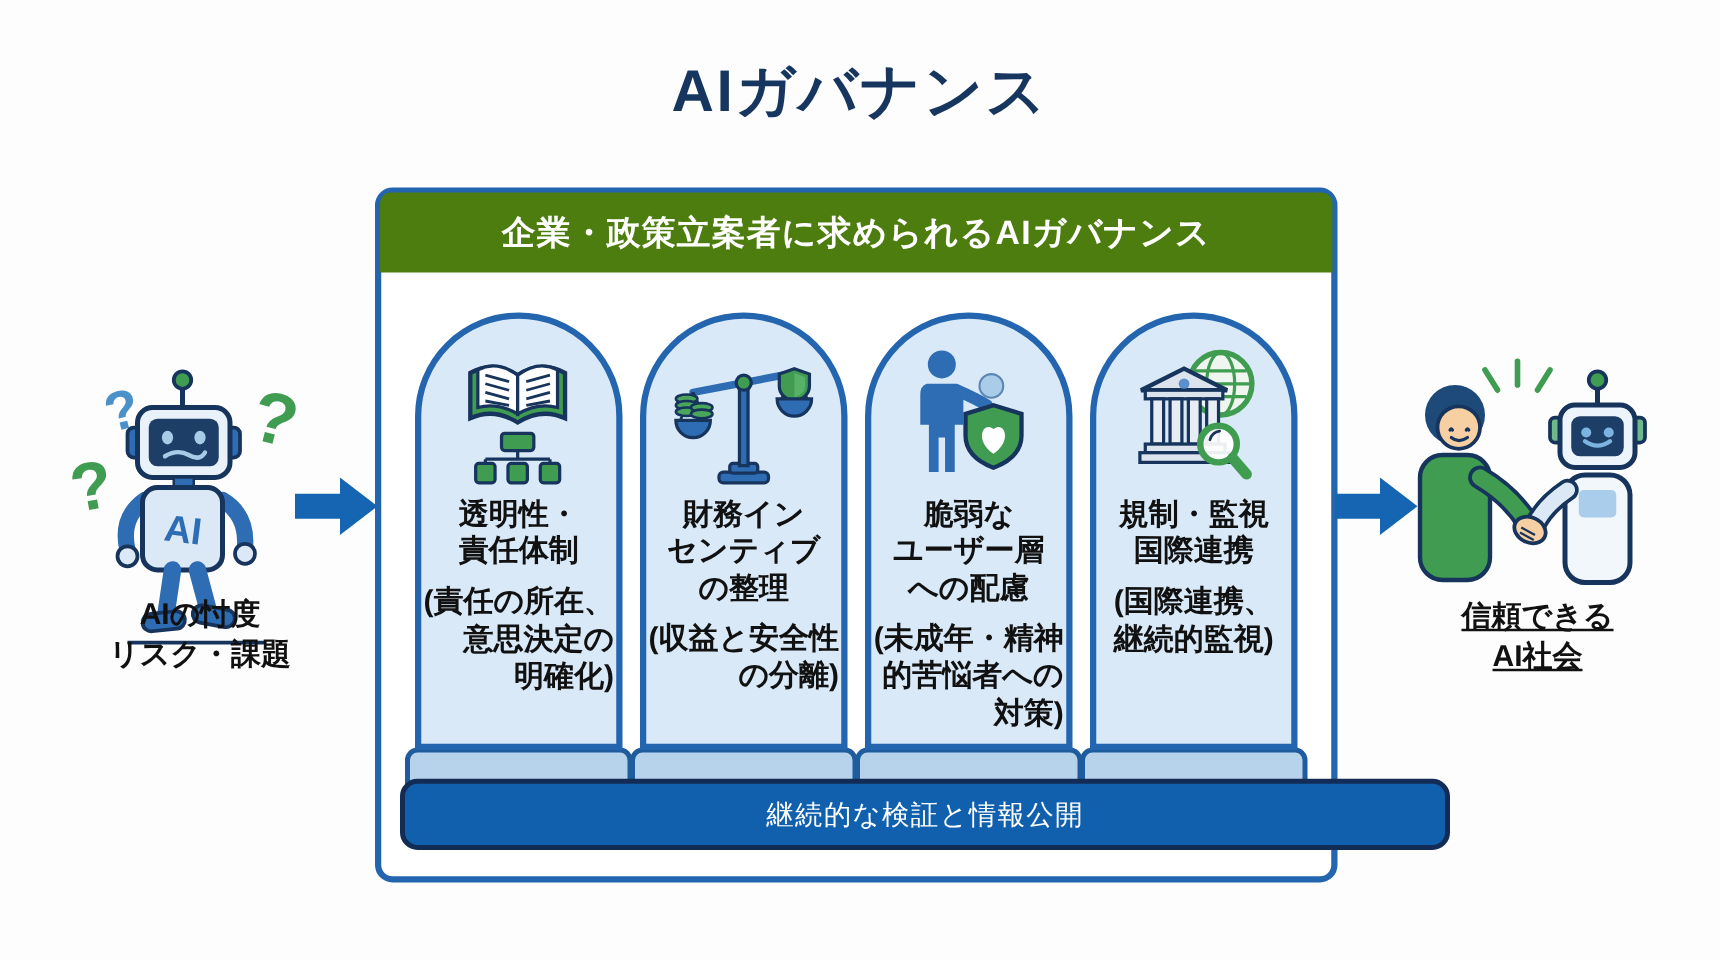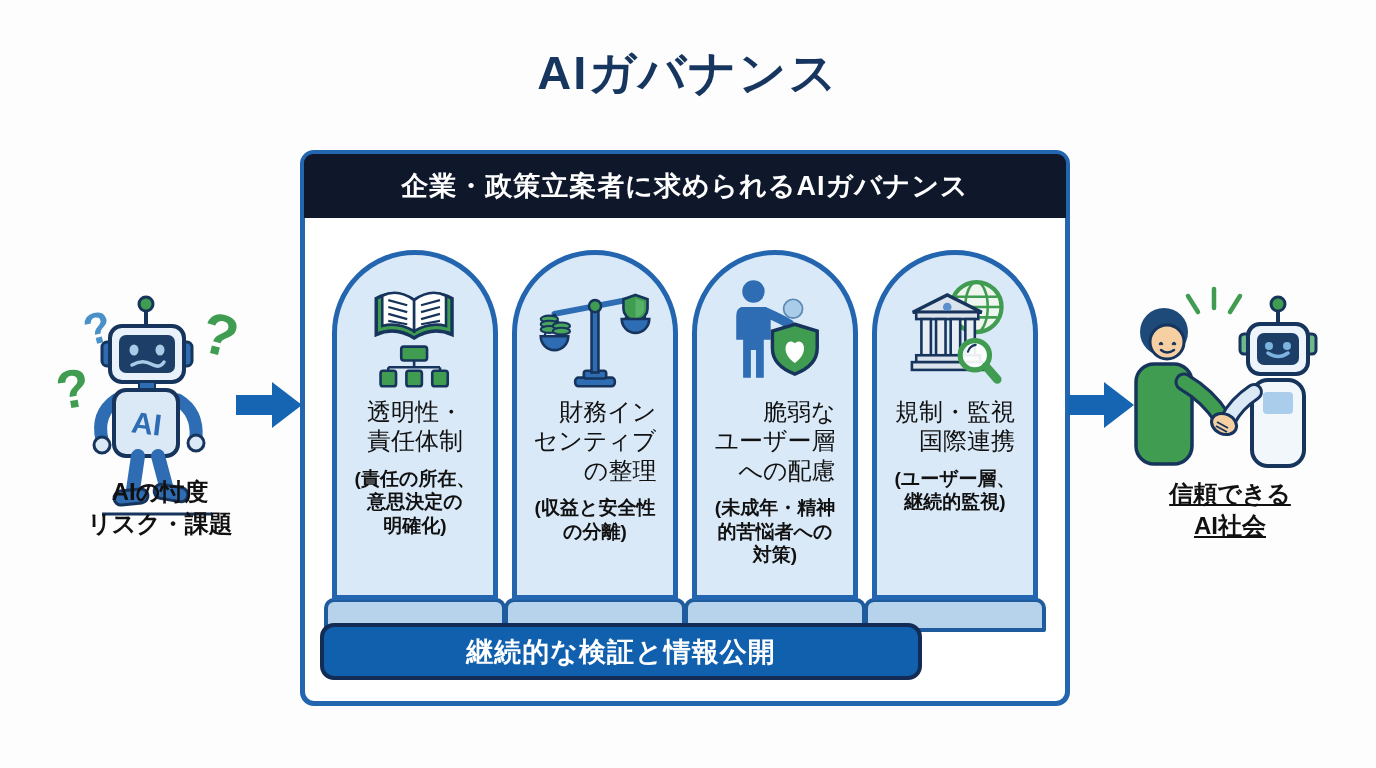--- a/index.html
+++ b/index.html
@@ -11,49 +11,49 @@
     position:absolute;top:42px;left:0;width:100%;margin:0;text-align:center;
     font-size:47px;font-weight:800;color:#17365f;letter-spacing:2px;
   }
   
   .main-box{
     position:absolute;left:300px;top:150px;width:770px;height:556px;
     box-sizing:border-box;border:5px solid #2365ae;border-radius:14px;background:#ffffff;
   }
   .panel-header{
     position:absolute;left:-1px;top:-1px;width:762px;height:64px;
-    background:#0f172a;border-radius:9px 9px 0 0;
+    background:#4d7c0f;border-radius:9px 9px 0 0;
     display:flex;align-items:center;justify-content:center;
     color:#ffffff;font-size:27px;font-weight:700;letter-spacing:1px;
   }
   .pillar-wrap{position:absolute;top:95px;width:166px;height:382px;}
   .pw1{left:27px}.pw2{left:207px}.pw3{left:387px}.pw4{left:567px}
   .pillar-body{
     position:absolute;left:0;top:0;width:166px;height:350px;box-sizing:border-box;
     background:#d9e9f8;border:5px solid #2365ae;border-radius:83px 83px 0 0;
     display:flex;flex-direction:column;align-items:center;
   }
   .pillar-base{
     position:absolute;left:-8px;top:348px;width:182px;height:34px;box-sizing:border-box;
     background:#b7d3ec;border:4px solid #1f5c9e;border-radius:10px 10px 2px 2px;
   }
   .pillar-icon{margin-top:16px;height:122px;display:flex;align-items:center;justify-content:center;}
   .pillar-title{
-    margin-top:4px;text-align:right;font-size:24px;font-weight:400;line-height:1.22;
+    margin-top:4px;text-align:center;font-size:24px;font-weight:700;line-height:1.22;
     color:#111;white-space:pre-line;
   }
   .pillar-sub{
-    margin-top:11px;text-align:center;font-size:19px;font-weight:700;line-height:1.25;
+    margin-top:11px;text-align:right;font-size:24px;font-weight:700;line-height:1.25;
     color:#111;white-space:pre-line;
   }
   .panel-footer{
-    position:absolute;left:15px;top:468px;width:602px;height:57px;box-sizing:border-box;
+    position:absolute;left:15px;top:468px;width:840px;height:57px;box-sizing:border-box;
     background:#1160ae;border:4px solid #132c55;border-radius:14px;
     display:flex;align-items:center;justify-content:center;
-    color:#ffffff;font-size:27px;font-weight:700;letter-spacing:1px;z-index:3;
+    color:#ffffff;font-size:22px;font-weight:400;letter-spacing:1px;z-index:3;
   }
   
   .left-scene{position:absolute;left:50px;top:278px;width:200px;height:252px;}
   .right-scene{position:absolute;left:1116px;top:284px;width:218px;height:186px;}
   .side-label{
     position:absolute;width:270px;text-align:center;font-size:24px;font-weight:800;
     line-height:1.35;color:#111;white-space:pre-line;
   }
   .label-left{left:25px;top:476px;}
   .label-right{left:1095px;top:478px;text-decoration:underline;}
@@ -239,21 +239,21 @@
             <rect x="20" y="94" width="74" height="8" fill="#dbe3ed" stroke="#16345c" stroke-width="3"></rect>
             <rect x="15" y="102" width="84" height="9" fill="#dbe3ed" stroke="#16345c" stroke-width="3"></rect>
 
             <circle cx="88" cy="94" r="17" fill="#ffffff" fill-opacity="0.92" stroke="#3f9c50" stroke-width="6"></circle>
             <path d="M80,90 Q82,83 89,82" stroke="#16345c" stroke-width="2.5" fill="none" stroke-linecap="round"></path>
             <line x1="101" y1="107" x2="114" y2="122" stroke="#3f9c50" stroke-width="10" stroke-linecap="round"></line>
           </svg>
         </div>
         <div class="pillar-title">規制・監視
 国際連携</div>
-        <div class="pillar-sub">(ユーザー層、
+        <div class="pillar-sub">(国際連携、
 継続的監視)</div>
       </div>
     </div>
 
     <div class="panel-footer">継続的な検証と情報公開</div>
   </div>
 
   <svg class="arrow arrow-right" viewBox="0 0 66 46">
     <polygon points="0,13 36,13 36,0 66,23 36,46 36,33 0,33" fill="#1565b3"></polygon>
   </svg>

